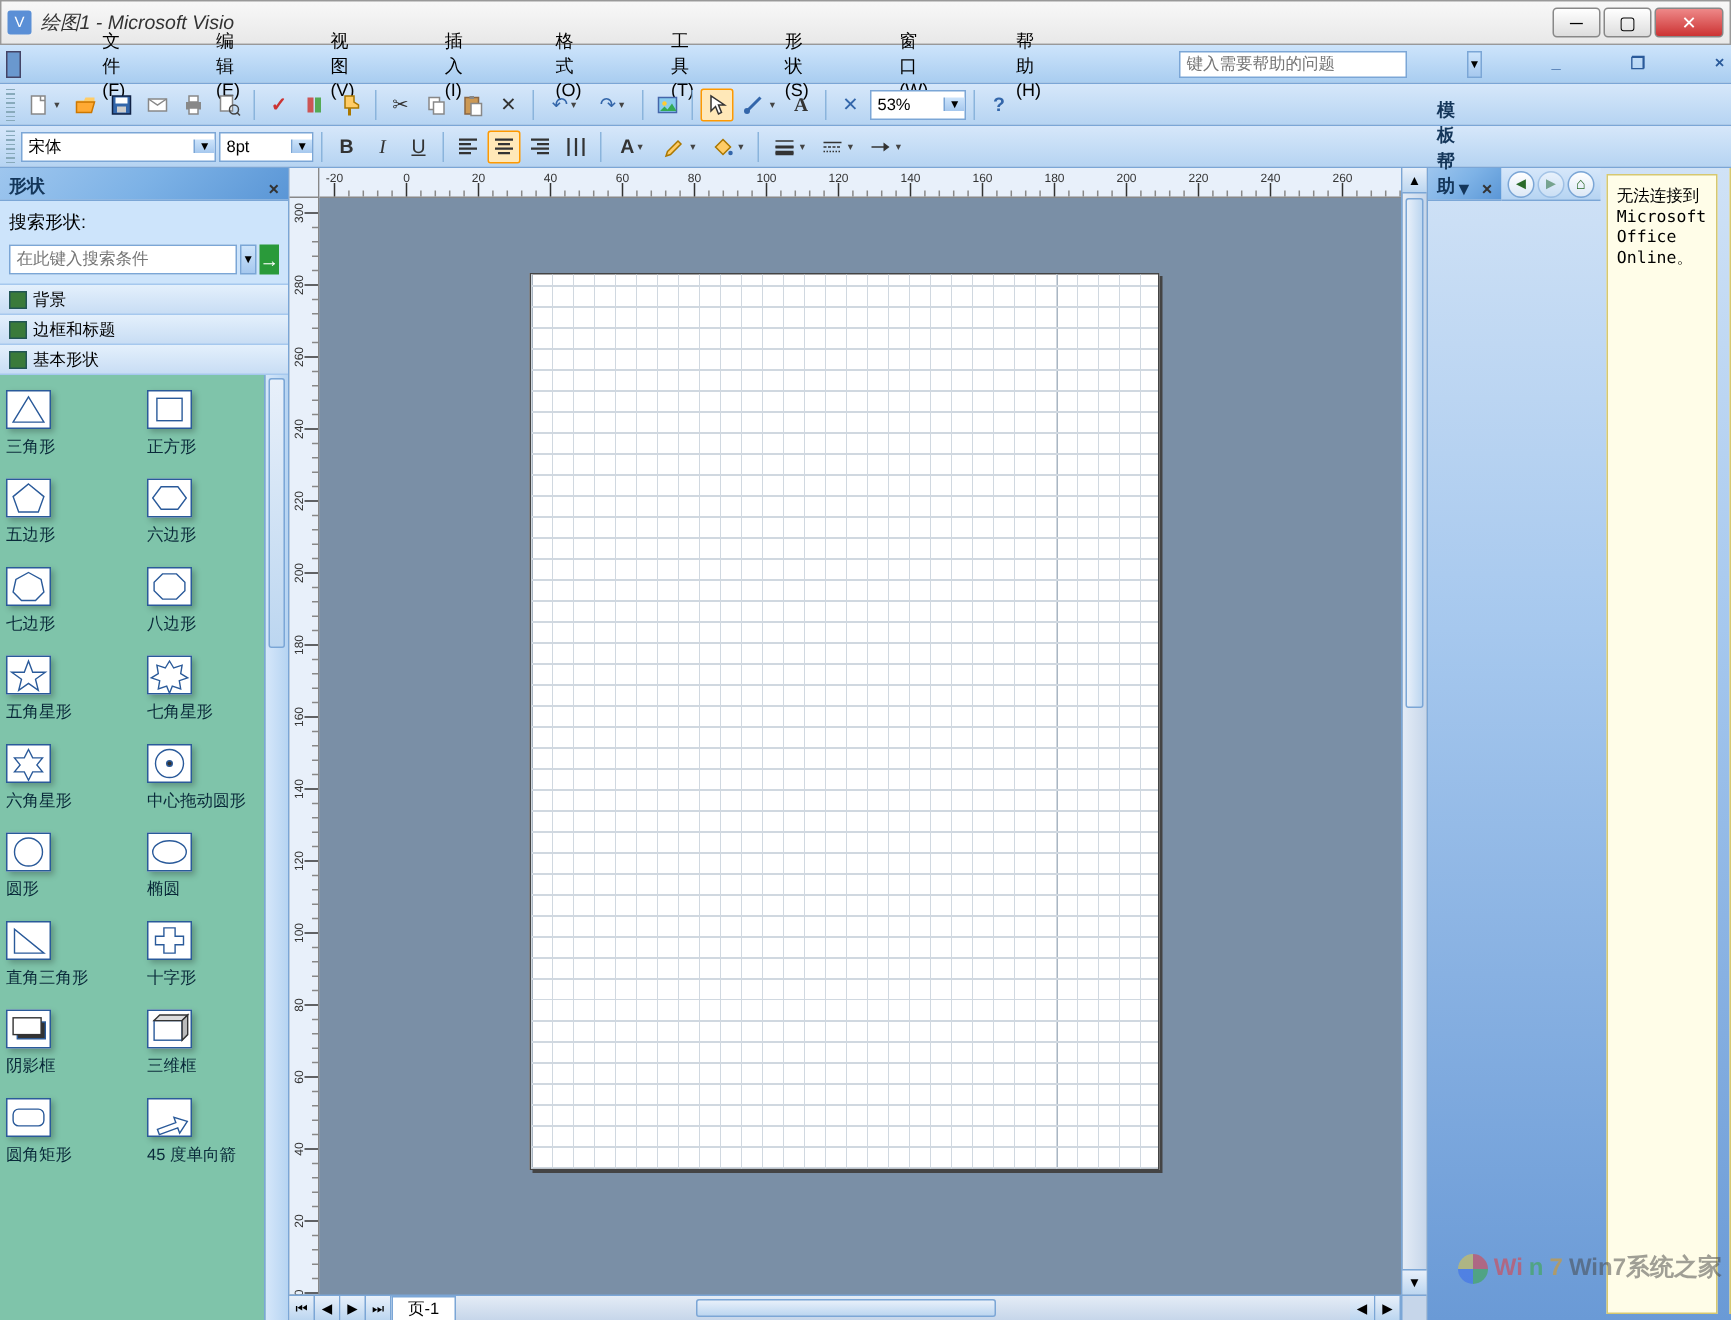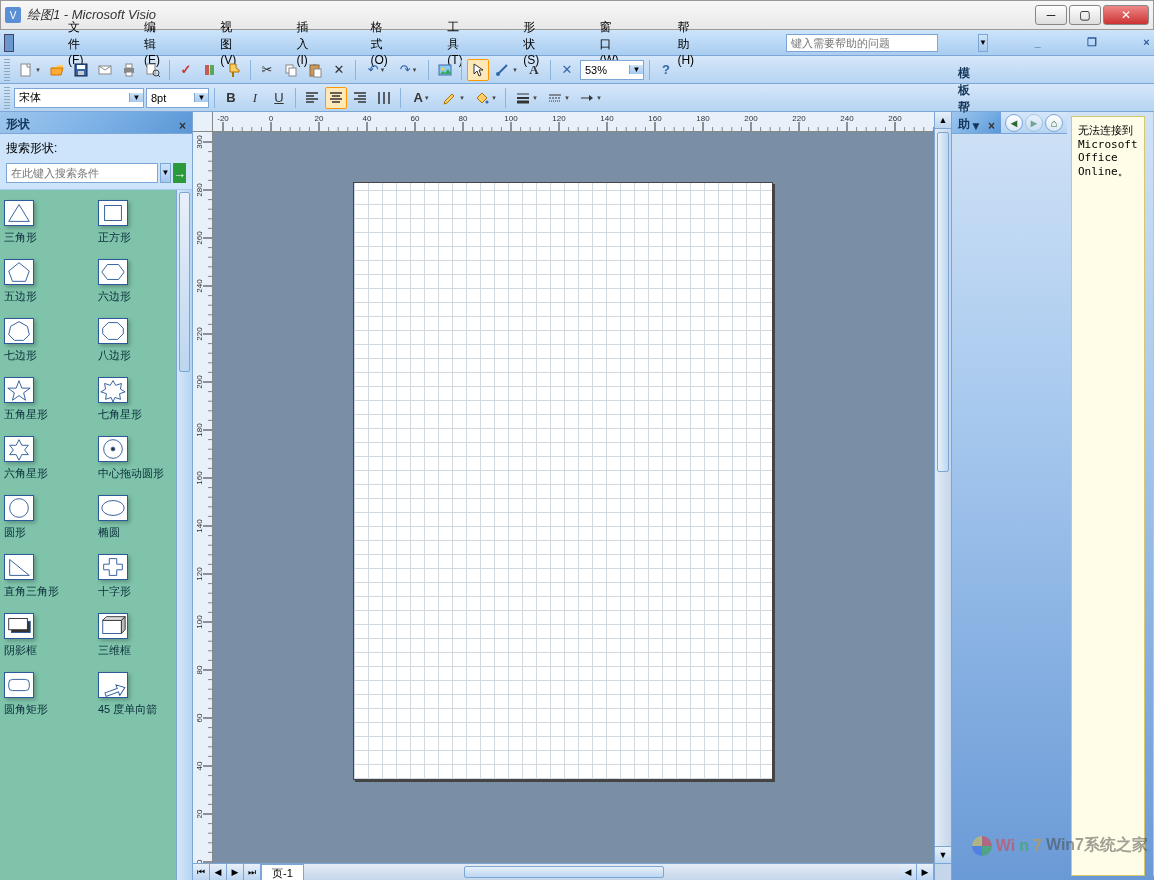--- a/index.html
+++ b/index.html
@@ -312,20 +312,34 @@
       <span class="pt">形状</span>
       <span class="x">×</span>
     </div>
     <div class="search-area">
       <span>搜索形状:</span>
       <div class="srow">
         <input placeholder="在此键入搜索条件" style="">
         <span class="sdd">▼</span>
         <span class="go">→</span>
       </div>
+    </div>
+    <div class="stencil-tabs">
+      <div class="stab">
+          <span class="sicon"></span>
+          <span>背景</span>
+        </div>
+      <div class="stab">
+          <span class="sicon"></span>
+          <span>边框和标题</span>
+        </div>
+      <div class="stab">
+          <span class="sicon"></span>
+          <span>基本形状</span>
+        </div>
     </div>
     <div class="shapes-grid-wrap">
       <div class="shapes-grid" id="shapes-grid">
           <div class="shp">
             <div class="ic">
               <svg width="30" height="26" viewBox="0 0 30 26">
                 <g fill="#fff" stroke="#2a5a9a" stroke-width="1">
                   <polygon points="15,4 26,22 4,22"></polygon>
                 </g>
               </svg>

